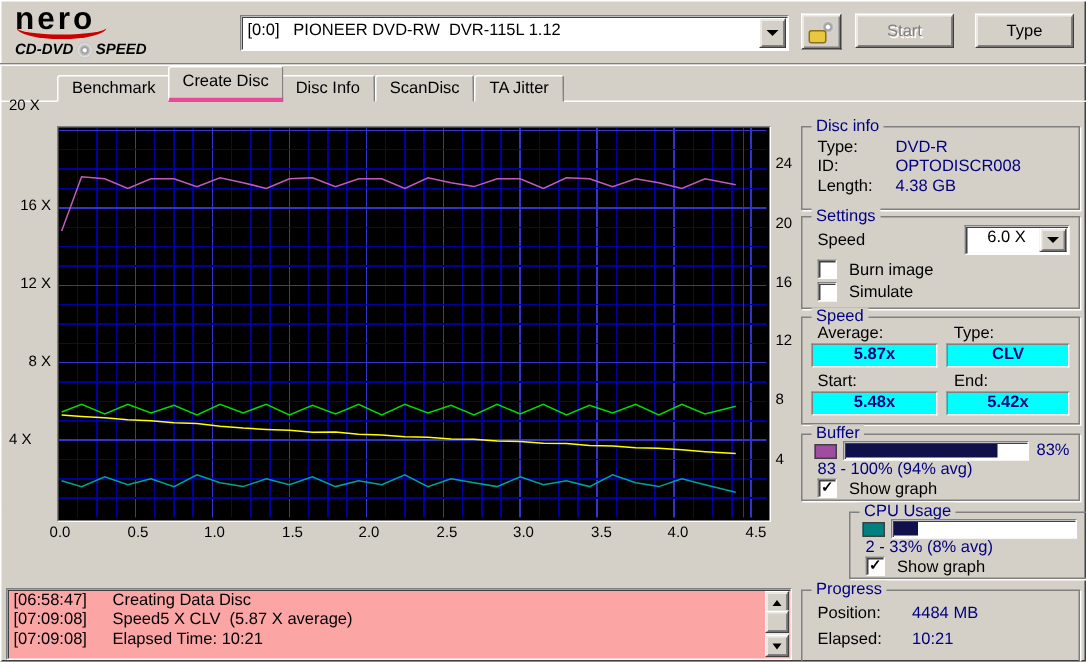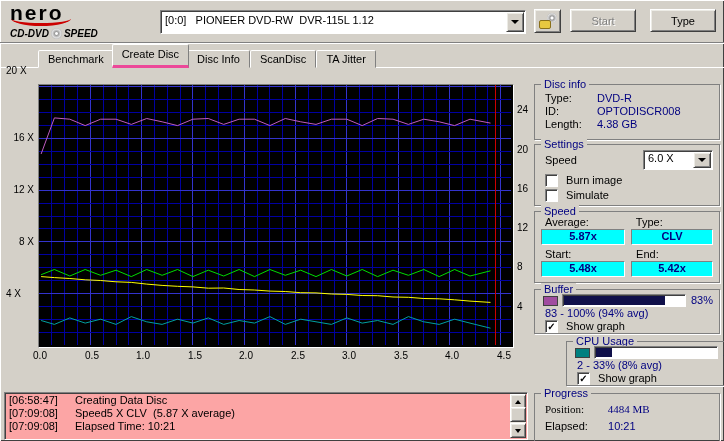--- a/index.html
+++ b/index.html
@@ -218,21 +218,21 @@
     <div class="row" style="top:33px;">
       <span class="lbl">Length:</span><span class="val">4.38 GB</span>
     </div>
   </div>
 
   <div class="group" style="left:534px;top:144px;width:184px;height:60px;">
     <span class="gtitle">Settings</span>
     <div class="row" style="top:9px;">
       <span>Speed</span>
     </div>
-    <div class="abs sunken combo" style="left:108px;top:5px;width:68px;height:18px;">
+    <div class="abs sunken combo" style="left:108px;top:5px;width:68px;height:18px;text-align:center;">
       <span class="combo-text" style="top:1px;">6.0 X</span>
       <span class="combo-btn raised">
         <span class="arr-down"></span>
       </span>
     </div>
     <div class="row" style="top:28px;">
       <span class="checkbox"></span>
       <span class="check-label">Burn image</span>
     </div>
     <div class="row" style="top:43px;">
@@ -280,21 +280,21 @@
     <span class="abs navy" style="right:6px;top:4px;">13%</span>
     <div class="row navy" style="top:17px;">2 - 33% (8% avg)</div>
     <div class="row" style="top:29px;">
       <span class="checkbox">✓</span>
       <span class="check-label">Show graph</span>
     </div>
   </div>
 
   <div class="group" style="left:534px;top:393px;width:184px;height:56px;">
     <span class="gtitle">Progress</span>
-    <div class="row" style="top:9px;font-family:Liberation Serif, serif;">
+    <div class="row" style="top:9px;">
       <span class="lbl" style="width:60px;">Position:</span>
       <span class="val">4484 MB</span>
     </div>
     <div class="row" style="top:26px;">
       <span class="lbl" style="width:60px;">Elapsed:</span>
       <span class="val">10:21</span>
     </div>
   </div>
 
   <div class="abs sunken logbox" style="left:4px;top:392px;width:522px;height:46px;">

